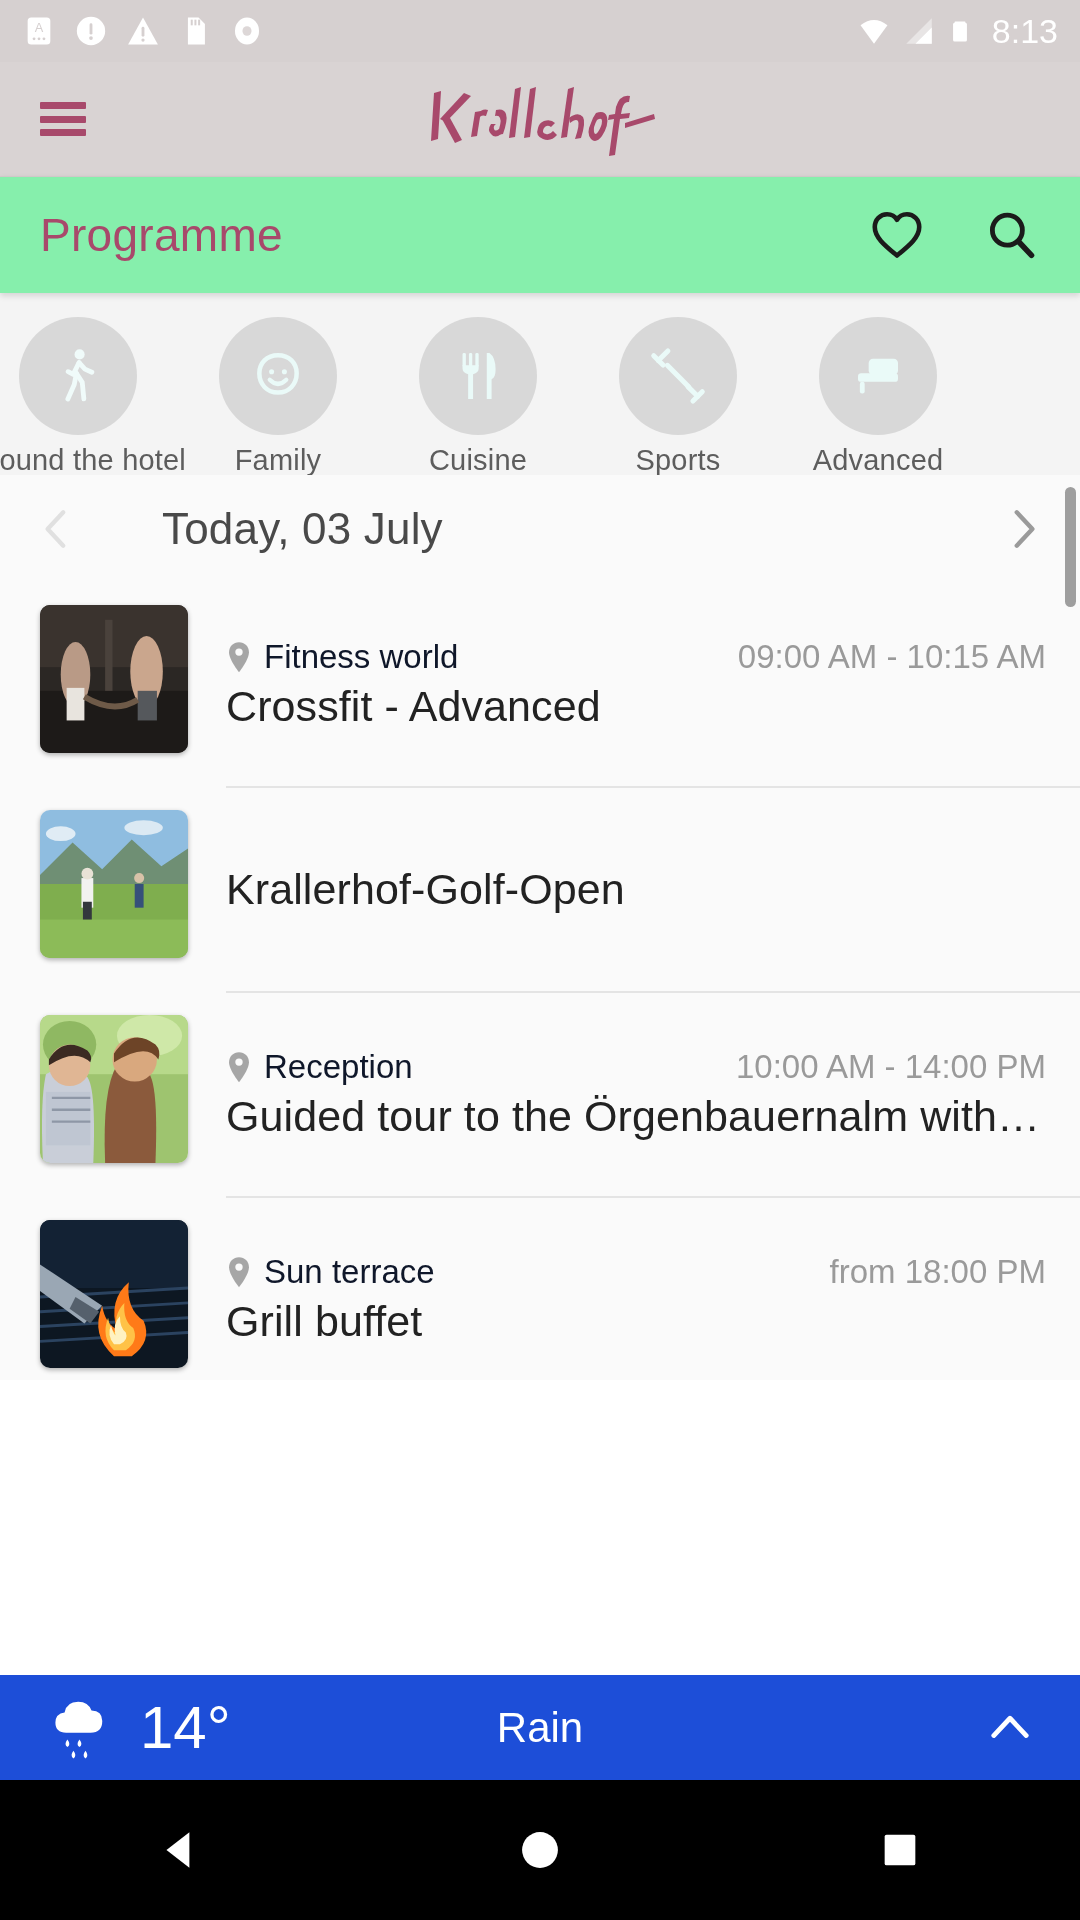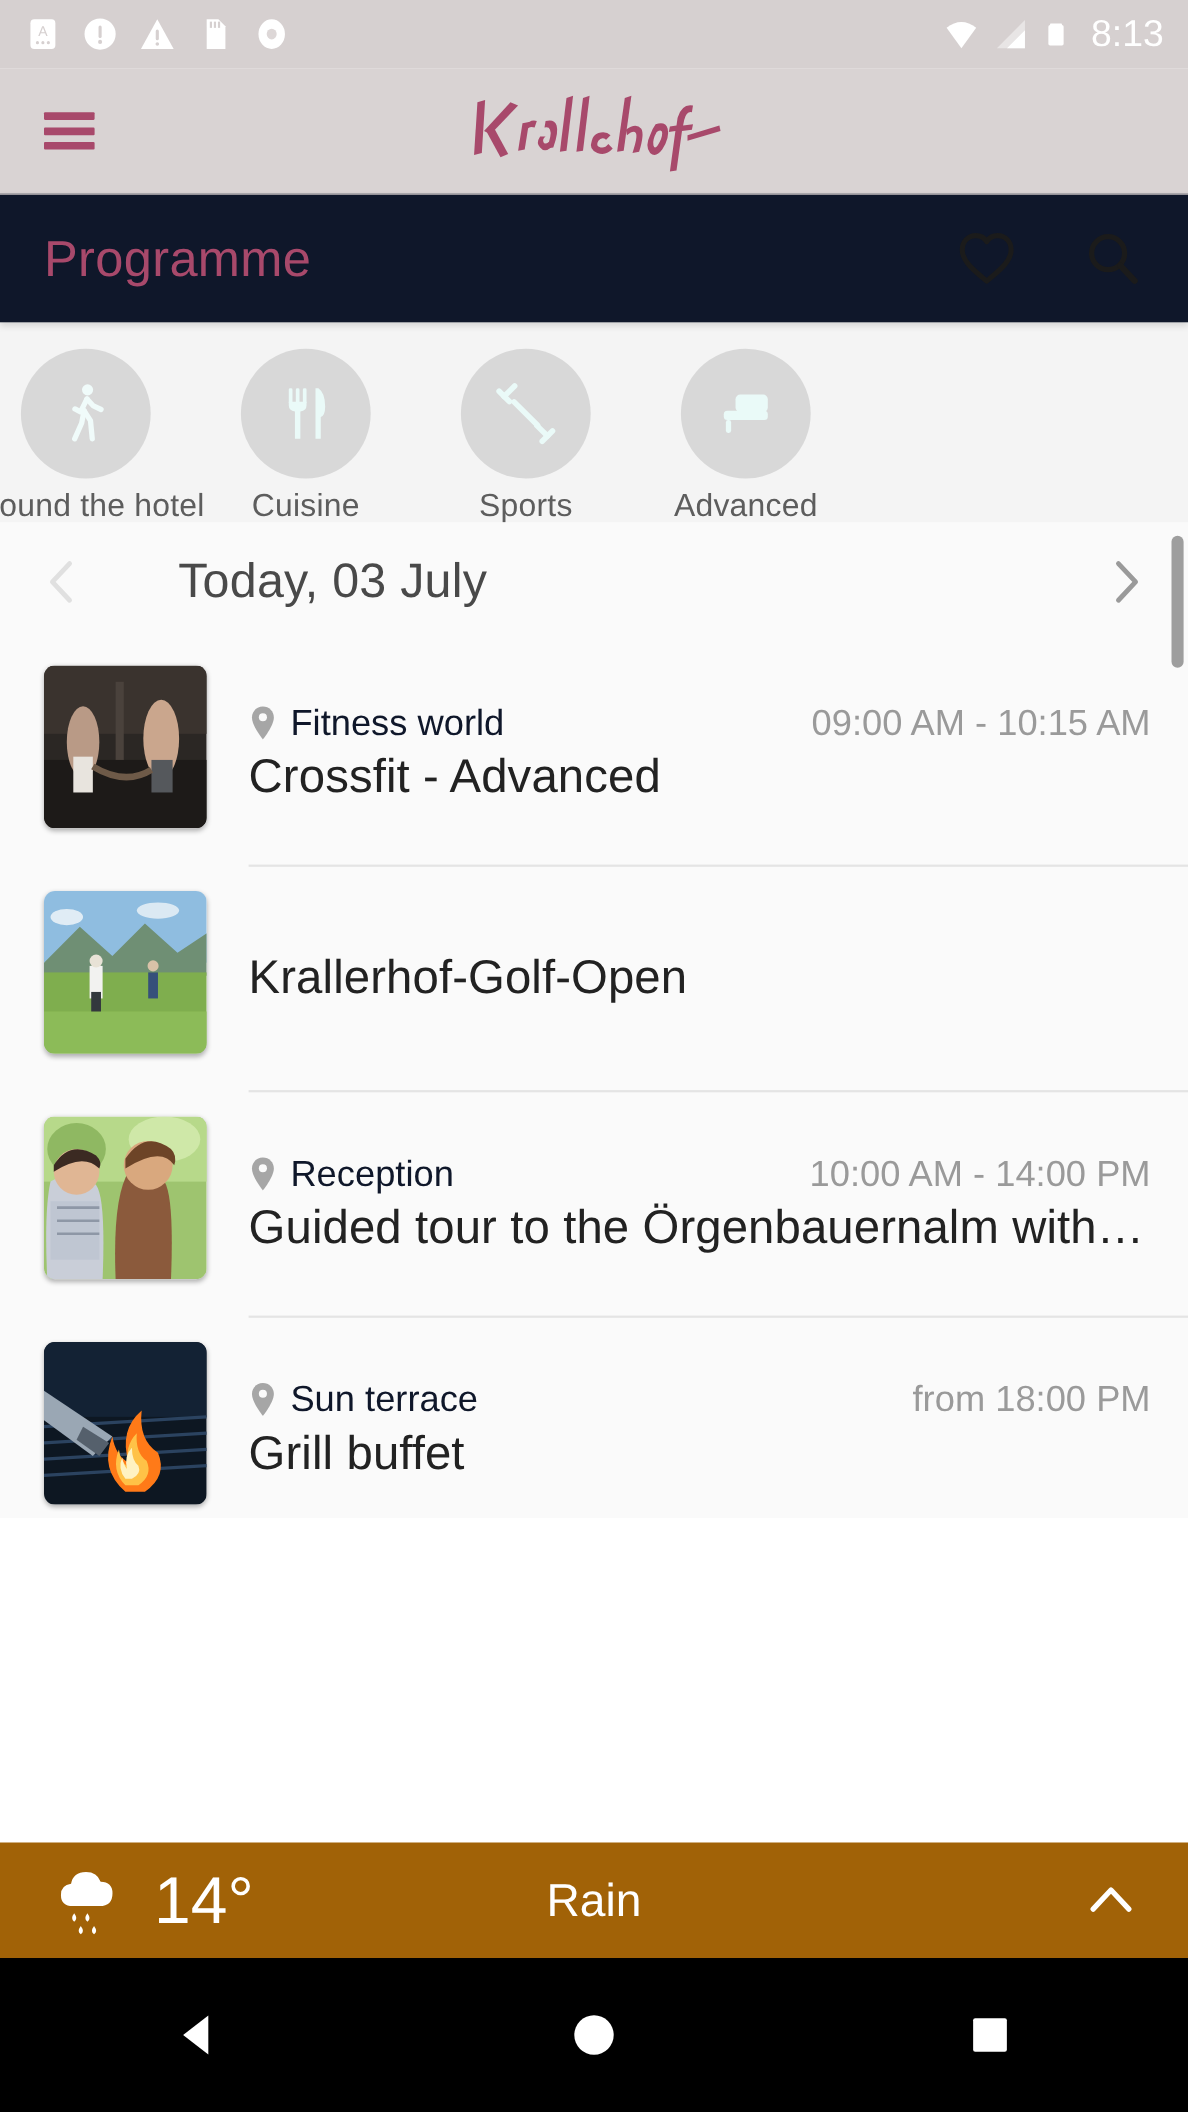--- a/index.html
+++ b/index.html
@@ -32,21 +32,21 @@
   }
   .hamburger { position:absolute; left:40px; top:50%; transform:translateY(-50%);
     width:46px; height:34px; display:flex; flex-direction:column;
     justify-content:space-between; cursor:pointer; }
   .hamburger i { display:block; height:7px; background:#a8496b; border-radius:1px; }
   .logo-wrap { margin:0 auto; }
   .logo-svg { display:block; }
 
   
   .toolbar {
-    height:117px; background:#0f172a;
+    height:117px; background:#86efac;
     display:flex; align-items:center; padding:0 40px;
     border-top:1px solid #cfc8c8;
     box-shadow:0 3px 6px rgba(0,0,0,0.13);
     position:relative; z-index:5;
   }
   .toolbar-title {
     font-size:46px; color:#a8496b; font-weight:400;
     letter-spacing:0.3px;
   }
   .toolbar-actions { margin-left:auto; display:flex; align-items:center; gap:56px; }
@@ -121,21 +121,21 @@
 
   
   .scrollbar {
     position:absolute; right:4px; top:12px;
     width:11px; height:120px; background:#9e9e9e; border-radius:6px;
   }
 
   
   .weatherbar {
     position:absolute; left:0; bottom:140px;
-    width:1080px; height:105px; background:#a16207;
+    width:1080px; height:105px; background:#1d4ed8;
     display:flex; align-items:center; padding:0 44px;
     cursor:pointer;
   }
   .w-icon { width:76px; height:76px; flex:0 0 auto; }
   .w-temp { font-size:60px; color:#ffffff; margin-left:20px; font-weight:300; }
   .w-cond { font-size:42px; color:#ffffff; position:absolute; left:50%; transform:translateX(-50%); }
   .w-chev { margin-left:auto; width:52px; height:52px; }
 
   
   .navbar {
@@ -247,20 +247,33 @@
           <path d="M12.4 7 L10.2 11.4 L8.3 10.4"></path>
           <path d="M12.4 7 L14.6 9.4 L17.2 10.6"></path>
           <path d="M11.4 11 L10.6 15.2 L8.2 20.6"></path>
           <path d="M11.4 11 L13.6 14.4 L14.2 20.6"></path>
         </g>
       </svg>
     </div>
     <div class="cat-label">Around the hotel</div>
   </div>
 
+  <div class="cat">
+    <div class="cat-circle">
+      <svg width="64" height="64" viewBox="0 0 24 24">
+        <g fill="none" stroke="#eafaf8" stroke-width="1.7" stroke-linecap="round">
+          <path d="M12 4.2 C16.2 4.2 19 7.2 19 11 C19 15 16.2 18.2 12 18.2 C7.8 18.2 5 15 5 11 C5 7.2 7.8 4.2 12 4.2 Z"></path>
+          <circle cx="9.6" cy="10.4" r="0.95" fill="#eafaf8" stroke="none"></circle>
+          <circle cx="14.4" cy="10.4" r="0.95" fill="#eafaf8" stroke="none"></circle>
+          <path d="M8.9 13.4 Q12 16.5 15.1 13.4" stroke-width="1.6"></path>
+        </g>
+      </svg>
+    </div>
+    <div class="cat-label">Family</div>
+  </div>
 
   <div class="cat">
     <div class="cat-circle">
       <svg width="64" height="64" viewBox="0 0 24 24">
         <g fill="#eafaf8">
           <rect x="6.2" y="3.4" width="1.25" height="5.2" rx="0.5"></rect>
           <rect x="8.6" y="3.4" width="1.25" height="5.2" rx="0.5"></rect>
           <rect x="11" y="3.4" width="1.25" height="5.2" rx="0.5"></rect>
           <path d="M6.2 8 h6.05 v1.2 q0 1.6 -2.1 2.1 v9.3 h-1.85 v-9.3 q-2.1 -0.5 -2.1 -2.1 z"></path>
           <path d="M16.3 3.4 q2.3 1.6 2.3 6.2 q0 3.1 -1.5 3.6 v7.4 h-1.8 v-17.2 z"></path>

